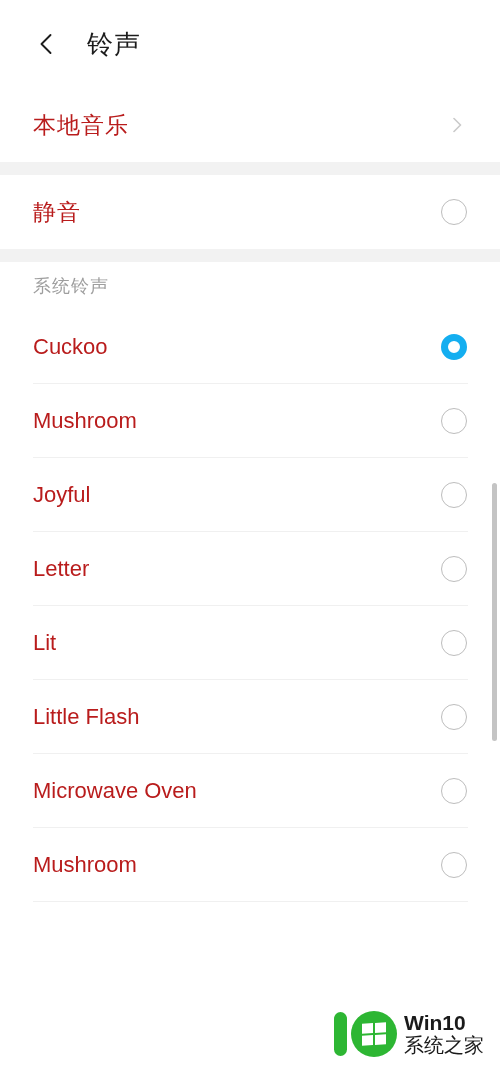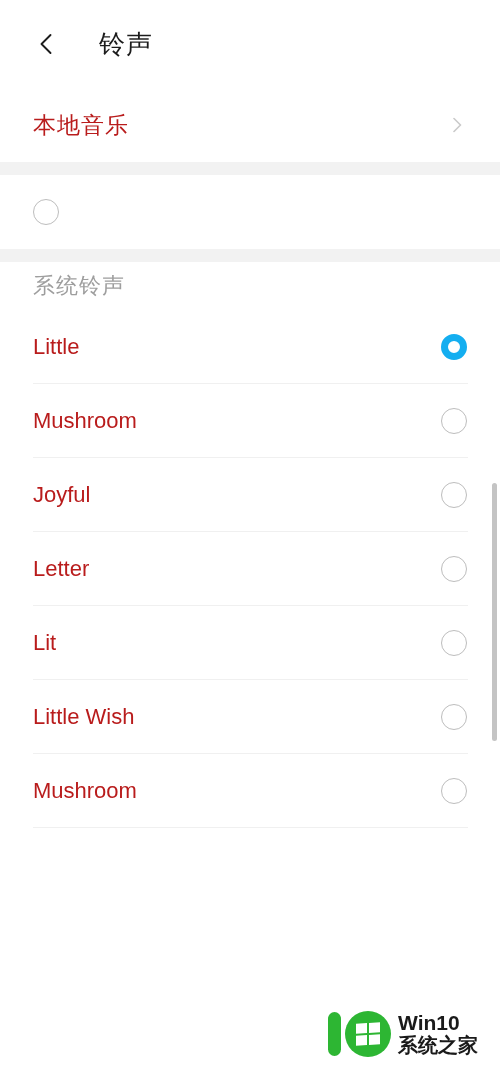--- a/index.html
+++ b/index.html
@@ -17,21 +17,20 @@
   }
 
   
   .appbar {
     height: 88px;
     display: flex;
     align-items: center;
     padding-left: 33px;
     box-sizing: border-box;
     background: #ffffff;
-    gap: 12px;
   }
   .back-icon {
     width: 30px;
     height: 30px;
     display: block;
     flex: 0 0 auto;
     cursor: pointer;
   }
   .appbar-title {
     font-size: 26px;
@@ -105,42 +104,42 @@
     background: #ffffff;
   }
 
   
   .section-caption {
     height: 48px;
     display: flex;
     align-items: center;
     padding: 0 33px;
     box-sizing: border-box;
-    font-size: 22px;
+    font-size: 18px;
     color: #9e9e9e;
     letter-spacing: 1px;
     background: #ffffff;
   }
 
   
   .scroll-thumb {
     position: absolute;
     right: 3px;
     top: 483px;
     width: 5px;
     height: 258px;
     border-radius: 3px;
     background: #c4c4c4;
     cursor: pointer;
   }
 
   
   .watermark {
     position: absolute;
-    right: 22px;
+    right: 16px;
     bottom: 8px;
     display: flex;
     align-items: center;
     pointer-events: none;
   }
   .wm-mark {
     display: flex;
     align-items: center;
     margin-right: 7px;
   }
@@ -177,21 +176,21 @@
     line-height: 1.08;
     color: #1a1a1a;
   }
   .wm-line1 {
     font-size: 21px;
     font-weight: bold;
     display: block;
   }
   .wm-line2 {
     font-size: 20px;
-    font-weight: bold;
+    font-weight: normal;
     display: block;
     letter-spacing: 0px;
   }
 
   .list-clip {
     position: relative;
     overflow: hidden;
   }
 </style>
 </head>
@@ -207,50 +206,55 @@
 <div class="row">
   <div class="row-label cjk">本地音乐</div>
   <svg class="chevron-icon" viewBox="0 0 20 20">
     <path d="M7 3.5 L13.5 10 L7 16.5" fill="none" stroke="#9e9e9e" stroke-width="1.6" stroke-linecap="round" stroke-linejoin="round"></path>
   </svg>
 </div>
 
 <div class="gap"></div>
 
 <div class="row">
+  <div class="row-label cjk">静音</div>
   <div class="radio"></div>
 </div>
 
 <div class="gap"></div>
 
 <div class="section-caption">系统铃声</div>
 
 <div class="list-clip" id="ringtone-list">
     <div class="row divided">
-      <div class="row-label">Little</div>
+      <div class="row-label">Cuckoo</div>
       <div class="radio selected"></div>
     </div>
     <div class="row divided">
       <div class="row-label">Mushroom</div>
       <div class="radio"></div>
     </div>
     <div class="row divided">
       <div class="row-label">Joyful</div>
       <div class="radio"></div>
     </div>
     <div class="row divided">
       <div class="row-label">Letter</div>
       <div class="radio"></div>
     </div>
     <div class="row divided">
       <div class="row-label">Lit</div>
       <div class="radio"></div>
     </div>
     <div class="row divided">
-      <div class="row-label">Little Wish</div>
+      <div class="row-label">Little Flash</div>
+      <div class="radio"></div>
+    </div>
+    <div class="row divided">
+      <div class="row-label">Microwave Oven</div>
       <div class="radio"></div>
     </div>
     <div class="row divided">
       <div class="row-label">Mushroom</div>
       <div class="radio"></div>
     </div>
     <div class="row"></div>
   </div>
 
 <div class="scroll-thumb"></div>

